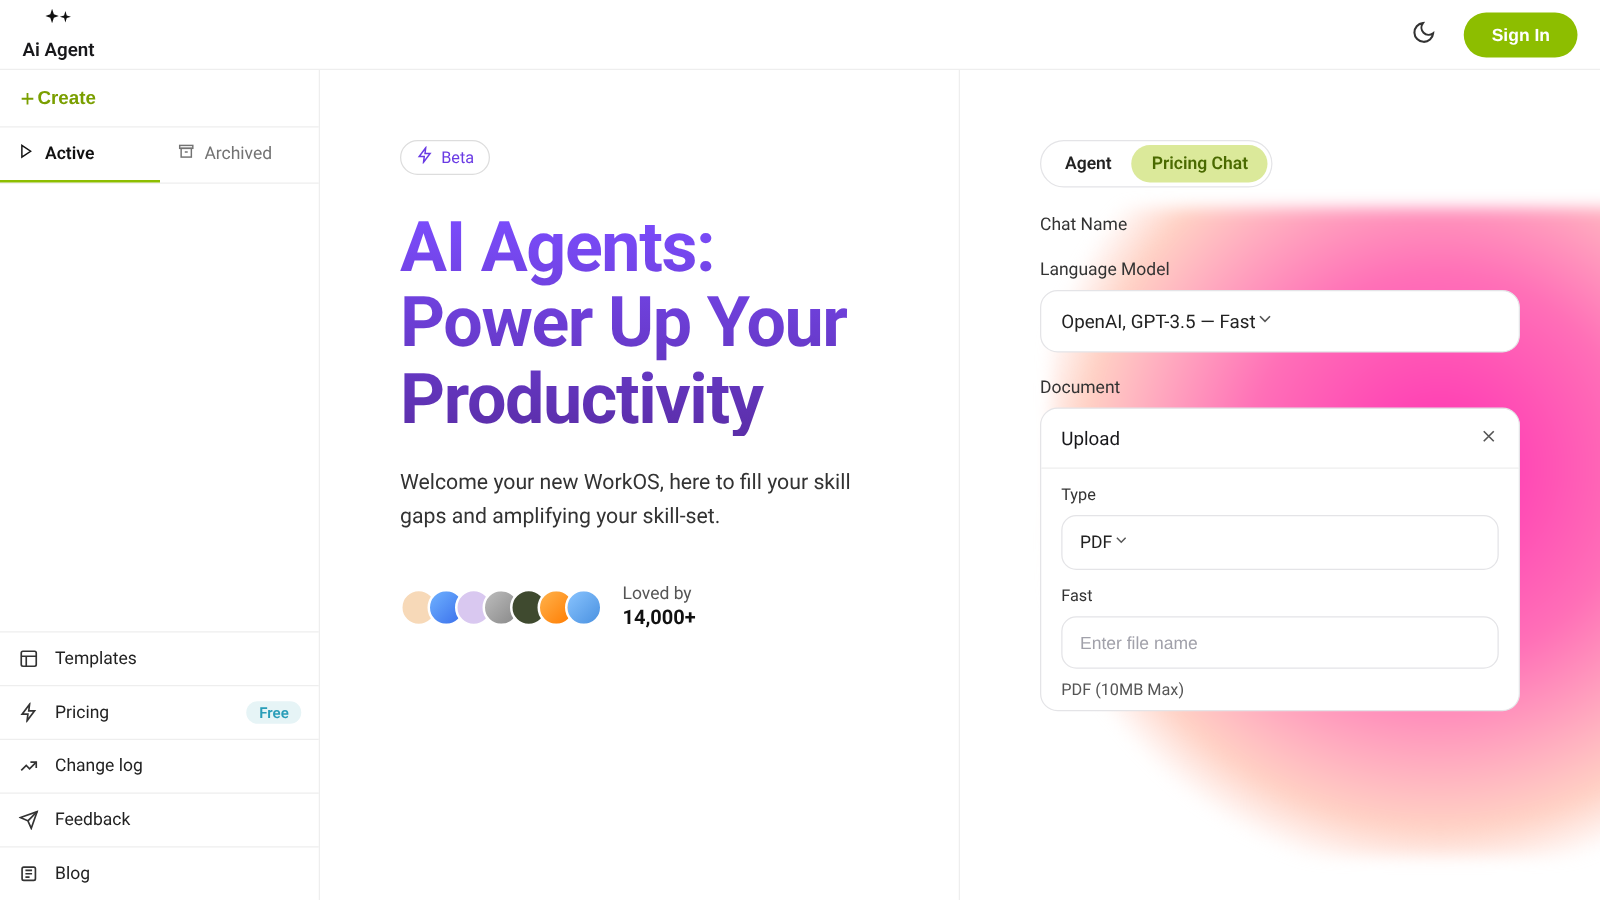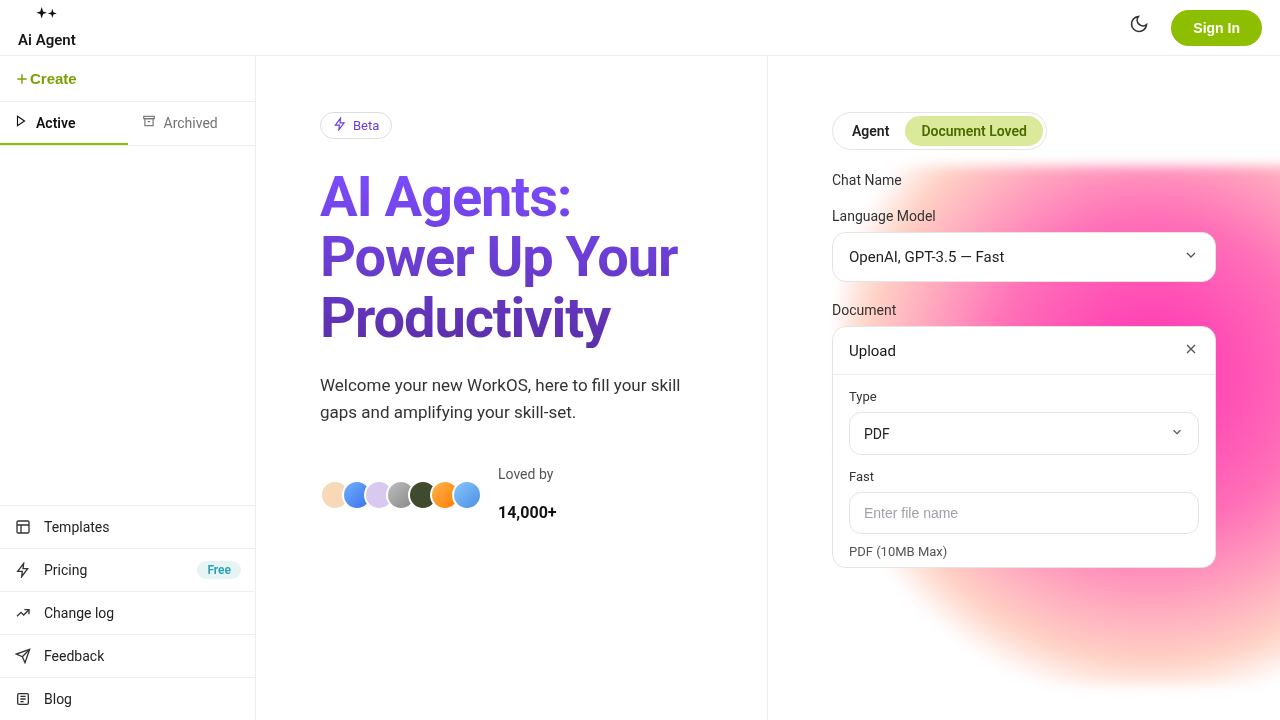--- a/index.html
+++ b/index.html
@@ -1,21 +1,21 @@
 <!DOCTYPE html>
 <html><head>
 <meta charset="utf-8">
 <style>
 * { box-sizing: border-box; margin: 0; padding: 0; }
 body { font-family: -apple-system, BlinkMacSystemFont, "Segoe UI", Roboto, sans-serif; width: 1280px; height: 720px; overflow: hidden; background: #fff; color: #18181b; }
 .app { display: flex; flex-direction: column; height: 100%; }
 .topbar { height: 56px; display: flex; align-items: center; justify-content: space-between; padding: 0 18px; border-bottom: 1px solid #eee; }
 .brand { display: flex; align-items: center; gap: 8px; font-weight: 600; font-size: 15px; flex-direction: column; }
 .brand-sparkle svg { display: block; }
-.topbar-right { display: flex; align-items: flex-start; gap: 16px; }
+.topbar-right { display: flex; align-items: center; gap: 16px; }
 .moon-btn { width: 32px; height: 32px; display: flex; align-items: center; justify-content: center; border: none; background: none; cursor: pointer; color: #333; }
 .signin-btn { background: #8dbe00; color: #fff; border: none; padding: 10px 22px; border-radius: 999px; font-weight: 600; font-size: 14px; cursor: pointer; }
 .body { flex: 1; display: flex; min-height: 0; }
 .sidebar { width: 256px; border-right: 1px solid #eee; display: flex; flex-direction: column; }
 .create-row { padding: 14px 14px; border-bottom: 1px solid #eee; }
 .create-btn { display: flex; align-items: center; color: #7a9f00; font-weight: 600; font-size: 15px; background: none; border: none; cursor: pointer; }
 .plus-icon { width: 16px; height: 16px; display: inline-flex; align-items: center; justify-content: center; }
 .tabs-row { display: flex; border-bottom: 1px solid #eee; }
 .tab { flex: 1; padding: 12px 14px; display: flex; align-items: center; gap: 8px; font-size: 14px; color: #737373; cursor: pointer; border-bottom: 2px solid transparent; }
 .tab.active { color: #111; font-weight: 600; border-bottom: 2px solid #8dbe00; }
@@ -40,29 +40,29 @@
 .avatar { width: 30px; height: 30px; border-radius: 50%; border: 2px solid #fff; margin-left: -8px; }
 .avatar:first-child { margin-left: 0; }
 .av1 { background: #f7d9b8; }
 .av2 { background: linear-gradient(135deg,#6fb2ff,#3a6feb); }
 .av3 { background: #d9c8f0; }
 .av4 { background: linear-gradient(135deg,#bdbdbd,#888); }
 .av5 { background: #3f4a2f; }
 .av6 { background: linear-gradient(135deg,#ffb34d,#ff7b00); }
 .av7 { background: linear-gradient(135deg,#89c4ff,#4a91e0); }
 .loved-text { font-size: 14px; color: #555; line-height: 1.3; }
-.loved-count { font-weight: 700; color: #111; font-size: 16px; margin-top: 20px; }
+.loved-count { font-weight: 700; color: #111; font-size: 16px; }
 .mode-tabs { display: inline-flex; border: 1px solid #e4e4e7; border-radius: 999px; padding: 3px; margin-bottom: 22px; }
 .mode-tab { padding: 7px 16px; border-radius: 999px; font-size: 14px; font-weight: 600; cursor: pointer; color: #222; }
 .mode-tab.active { background: #dbe99a; color: #4a6a00; }
 .field-label { font-size: 14px; color: #333; margin-bottom: 8px; display: block; }
 .text-input { width: 100%; border: 1px solid #e4e4e7; border-radius: 14px; padding: 14px 16px; font-size: 15px; color: #222; background: #fff; outline: none; }
 .text-input::placeholder { color: #a1a1aa; }
 .field { margin-bottom: 20px; }
-.select-input { width: 100%; border: 1px solid #e4e4e7; border-radius: 14px; padding: 14px 16px; font-size: 15px; color: #222; background: #fff; display: flex; align-items: center; justify-content: space-between; cursor: pointer; }
+.select-input { width: 100%; border: 1px solid #e4e4e7; border-radius: 14px; padding: 14px 16px; font-size: 15px; color: #222; background: #fff; display: flex; align-items: center; cursor: pointer; }
 .chevron { color: #555; }
 .upload-card { border: 1px solid #e4e4e7; border-radius: 14px; background: #fff; }
 .upload-head { display: flex; align-items: center; justify-content: space-between; padding: 14px 16px; border-bottom: 1px solid #eee; font-size: 15px; }
 .close-x { border: none; background: none; cursor: pointer; color: #555; }
 .upload-body { padding: 14px 16px 8px; }
 .upload-body .field-label { font-size: 13px; }
 .upload-body .select-input, .upload-body .text-input { border-radius: 12px; font-size: 14px; padding: 12px 14px; }
 .file-note { font-size: 13px; color: #555; margin-top: 6px; }
 </style>
 </head>
@@ -199,21 +199,21 @@
             <div class="loved-count">14,000+</div>
           </div>
         </div>
       </div>
 
       <div class="form-col">
         <div class="bg-blob"></div>
         <div class="form-inner">
           <div class="mode-tabs">
             <div class="mode-tab">Agent</div>
-            <div class="mode-tab active">Document Loved</div>
+            <div class="mode-tab active">Pricing Chat</div>
           </div>
 
           <div class="field">
             <label class="field-label">Chat Name</label>
           </div>
 
           <div class="field">
             <label class="field-label">Language Model</label>
             <div class="select-input">
               <span>OpenAI, GPT-3.5 — Fast</span>

